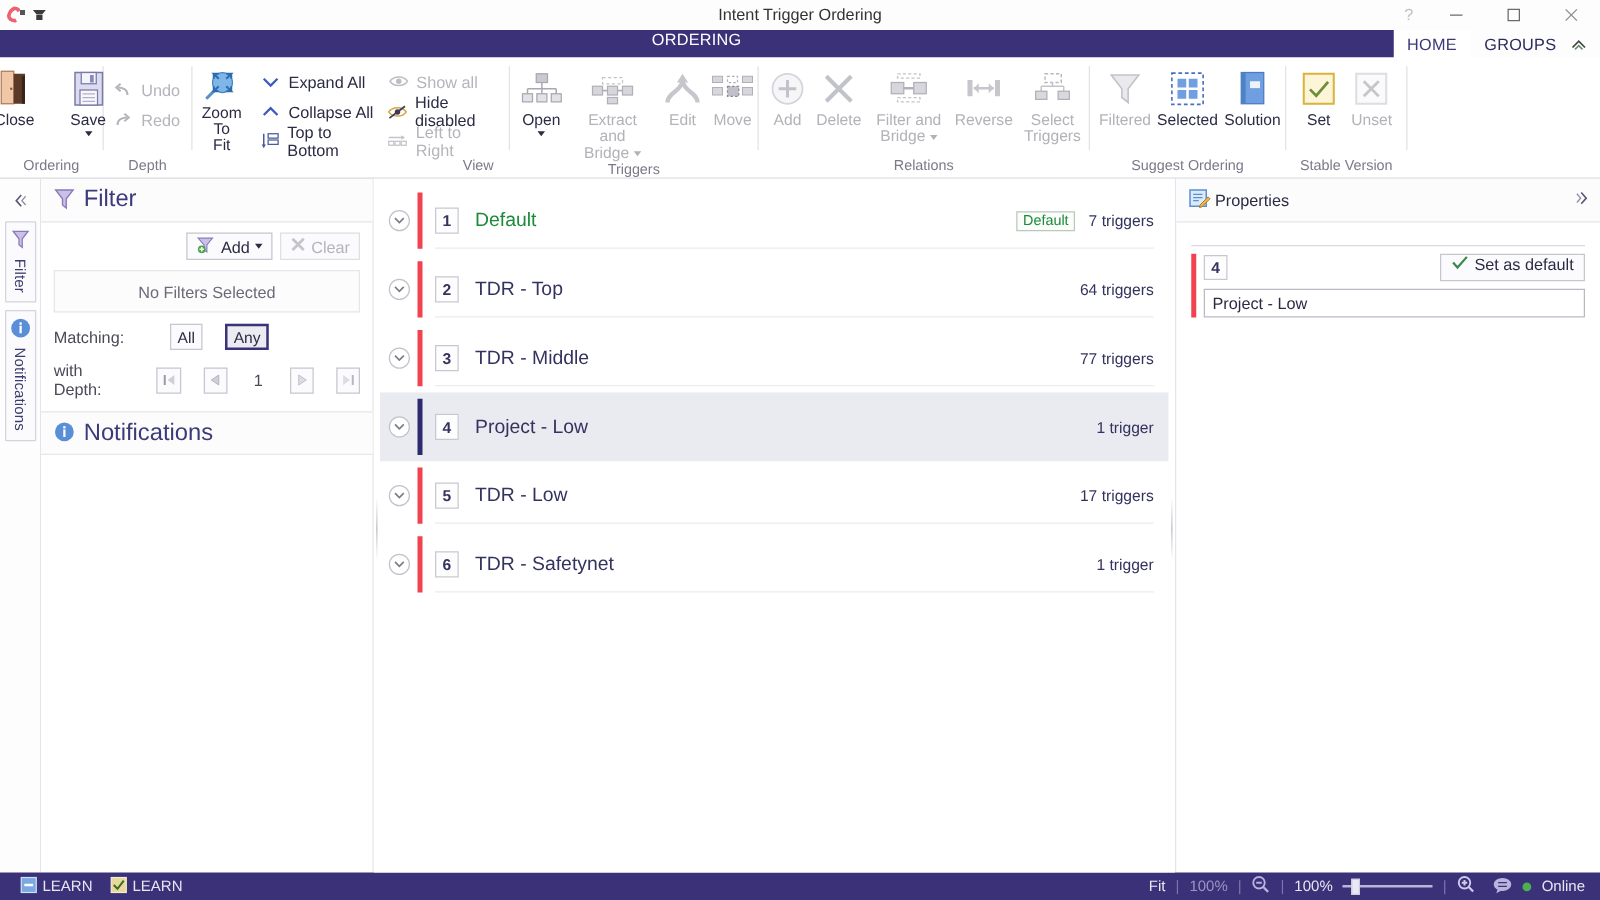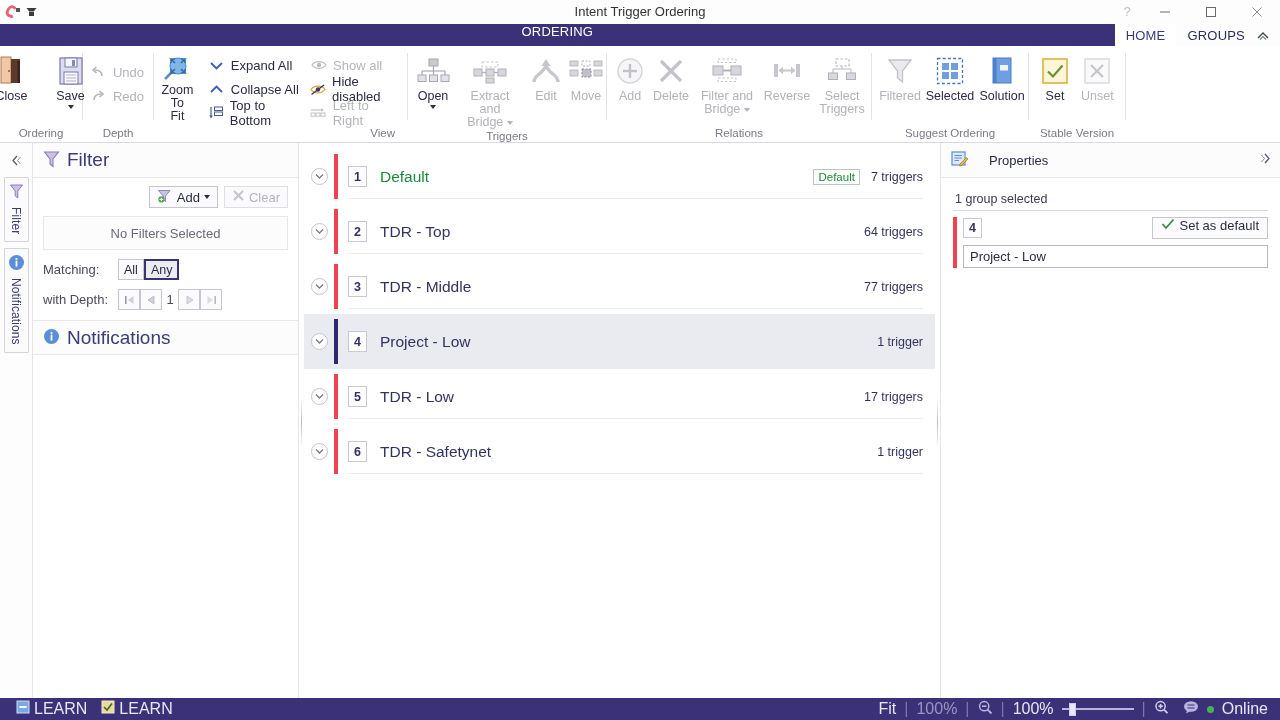--- a/index.html
+++ b/index.html
@@ -103,21 +103,21 @@
   .filter-actions { display:flex; justify-content:flex-end; gap:6px; }
   .btn {
     height:22px; border:1px solid #c6c6d0; background:#fbfbfd; display:inline-flex; align-items:center;
     gap:4px; padding:0 7px; font-size:13px; color:#2b2b44;
   }
   .btn.disabled { color:#b4b4bb; border-color:#dedee4; }
   .filterbox {
     margin-top:8px; height:34px; border:1px solid #e6e6ec; background:#fcfcfd;
     display:flex; align-items:center; justify-content:center; color:#6a6a78; font-size:13px;
   }
-  .frow { display:flex; align-items:center; gap:0; margin-top:9px; font-size:13px; color:#4a4a58; }
+  .frow { display:flex; align-items:center; gap:18px; margin-top:9px; font-size:13px; color:#4a4a58; }
   .frow .lbl { width:75px; }
   .tgl { min-width:22px; height:21px; border:1px solid #c6c6d0; background:#fbfbfd; display:flex; align-items:center; justify-content:center; padding:0 5px; font-size:12.5px; color:#2b2b44; }
   .tgl.on { border:2px solid #3b3178; background:#ebebf2; }
   .navbtn { width:22px; height:21px; border:1px solid #c6c6d0; background:#fbfbfd; display:flex; align-items:center; justify-content:center; }
   .depthval { width:16px; text-align:center; font-size:13px; }
   .notif-head { border-top:1px solid #e6e6ec; }
 
   
   .vsplit { width:5px; flex:0 0 5px; background:#ffffff; position:relative; }
   .vsplit .grip { position:absolute; left:2px; top:255px; width:1px; height:50px; background:linear-gradient(#ffffff,#b9b9c2,#ffffff); }
@@ -149,21 +149,21 @@
   .gname.green { color:#1b8a3a; }
   .rowright { margin-left:auto; display:flex; align-items:center; gap:11px; }
   .defbadge {
     border:1px solid #b9c9b9; color:#1b8a3a; font-size:11.5px; padding:1px 4px; background:#fbfdfb;
   }
   .trigcount { font-size:12.5px; color:#33335f; }
   .grow.selected .trigcount { color:#33335f; }
 
   
   .rightpanel { width:340px; flex:0 0 340px; background:#ffffff; border-left:1px solid #e4e4ea; display:flex; flex-direction:column; }
-  .rp-head { height:35px; display:flex; align-items:center; gap:20px; padding:0 10px; border-bottom:1px solid #e6e6ec; background:#fcfcfd; position:relative; }
+  .rp-head { height:35px; display:flex; align-items:center; gap:3px; padding:0 10px; border-bottom:1px solid #e6e6ec; background:#fcfcfd; position:relative; }
   .rp-expand { position:absolute; right:8px; top:9px; color:#6a6a7a; }
   .rp-body { padding:14px 12px 10px 12px; }
   .rp-sel { font-size:12.5px; color:#3a3a50; padding-left:2px; }
   .rp-divider { height:1px; background:#d9d9e2; margin-top:4px; }
   .rp-card { display:flex; margin-top:6px; }
   .rp-bar { width:4px; background:#f0434f; flex:0 0 4px; }
   .rp-fields { flex:1; padding-left:6px; }
   .rp-line1 { display:flex; align-items:center; }
   .rp-num {
     min-width:19px; height:20px; border:1px solid #c8c8d2; background:#fdfdfe; display:flex;
@@ -172,21 +172,21 @@
   .rp-setdef { margin-left:auto; height:22px; border:1px solid #c6c6d0; background:#fbfbfd;
     display:flex; align-items:flex-start; gap:5px; padding:0 8px; font-size:13px; color:#2b2b44; }
   .rp-input {
     margin-top:6px; height:23px; border:1px solid #b9b9c4; background:#ffffff; display:flex;
     align-items:center; padding:0 6px; font-size:13px; color:#2b2b44;
   }
 
   
   .statusbar {
     height:22px; flex:0 0 22px; background:#3b3178; color:#e7e7f2; display:flex; align-items:center;
-    font-size:16px; padding:0 8px;
+    font-size:12px; padding:0 8px;
   }
   .sb-item { display:flex; align-items:center; gap:4px; margin-right:14px; }
   .sb-right { margin-left:auto; display:flex; align-items:center; gap:8px; }
   .sb-dim { color:#9a96c4; }
   .sb-sep { color:#7a76ae; }
   .slider { display:flex; align-items:center; width:72px; height:12px; position:relative; }
   .slider .track { position:absolute; left:0; right:0; top:5px; height:2px; background:#b9b6d8; }
   .slider .thumb { position:absolute; left:7px; top:0; width:7px; height:13px; background:#e9e8f4; border:1px solid #cfcde6; }
   .dot-green { width:7px;height:7px;border-radius:50%;background:#4caf50; }
 </style>
@@ -816,21 +816,20 @@
         </span>
         <span class="ptitle">Properties</span>
         <span class="rp-expand">
           <svg width="13" height="13" viewBox="0 0 13 13">
               <path d="M6 2 L10 6.5 L6 11" fill="none" stroke="#5a5a74" stroke-width="1.3"></path>
               <path d="M2.5 3 L5.5 6.5 L2.5 10" fill="none" stroke="#8a8aa0" stroke-width="1"></path>
             </svg>
         </span>
       </div>
       <div class="rp-body">
-        <div class="rp-sel">1 group selected</div>
         <div class="rp-divider"></div>
         <div class="rp-card">
           <div class="rp-bar"></div>
           <div class="rp-fields">
             <div class="rp-line1">
               <span class="rp-num">4</span>
               <span class="rp-setdef">
                 <span>
                   <svg width="14" height="12" viewBox="0 0 14 12">
                       <path d="M1.5 6 L5 10 L12.5 1.5" fill="none" stroke="#3a8a4a" stroke-width="1.8"></path>

